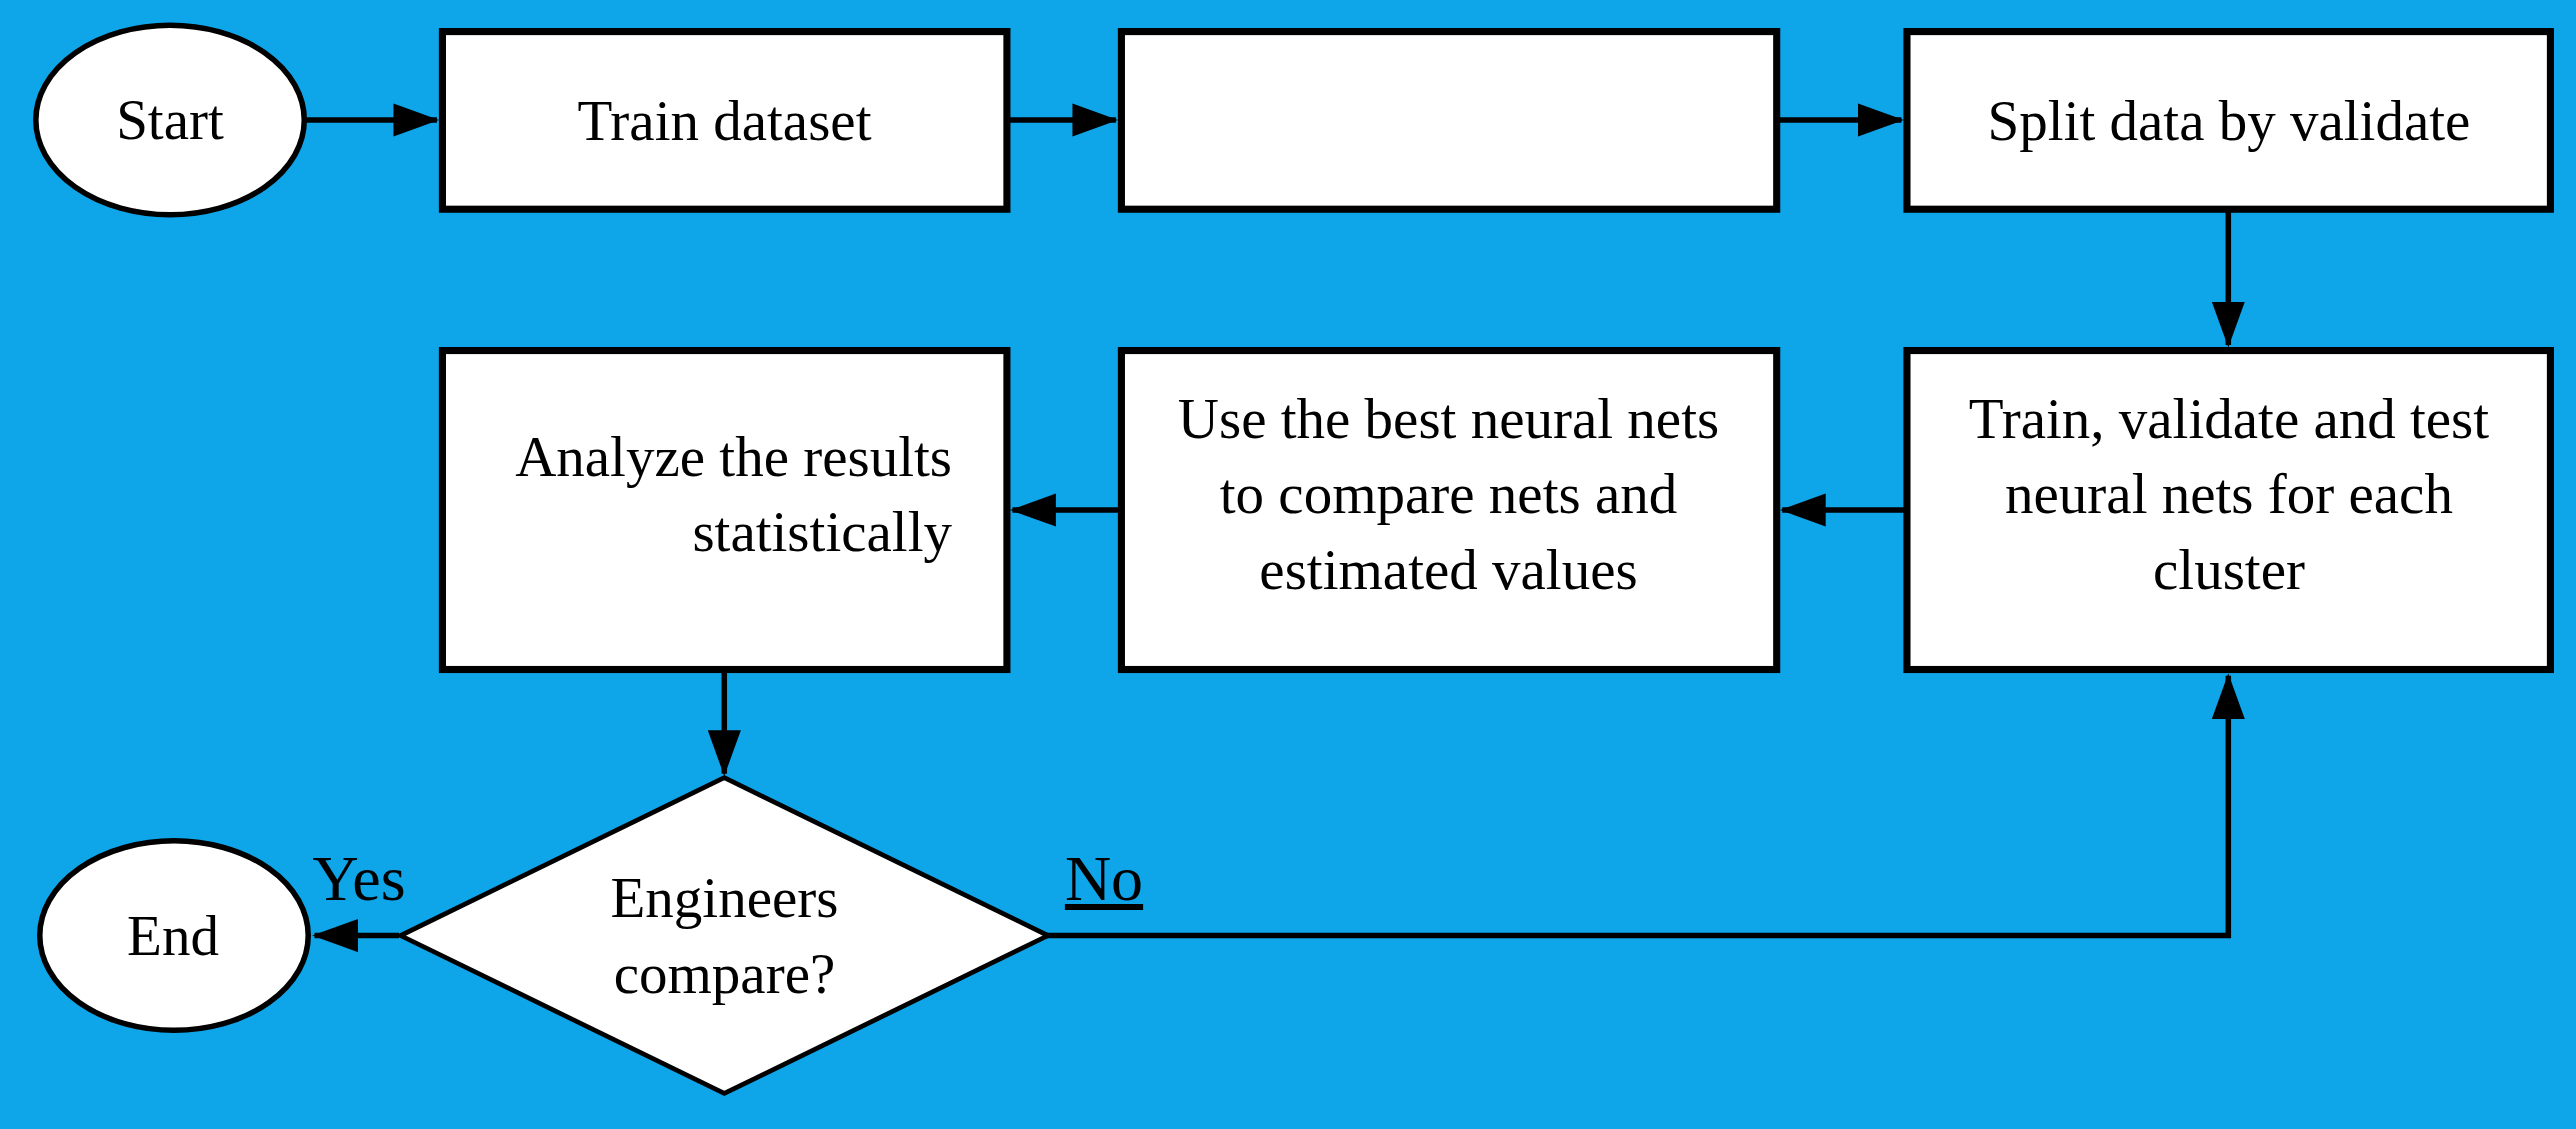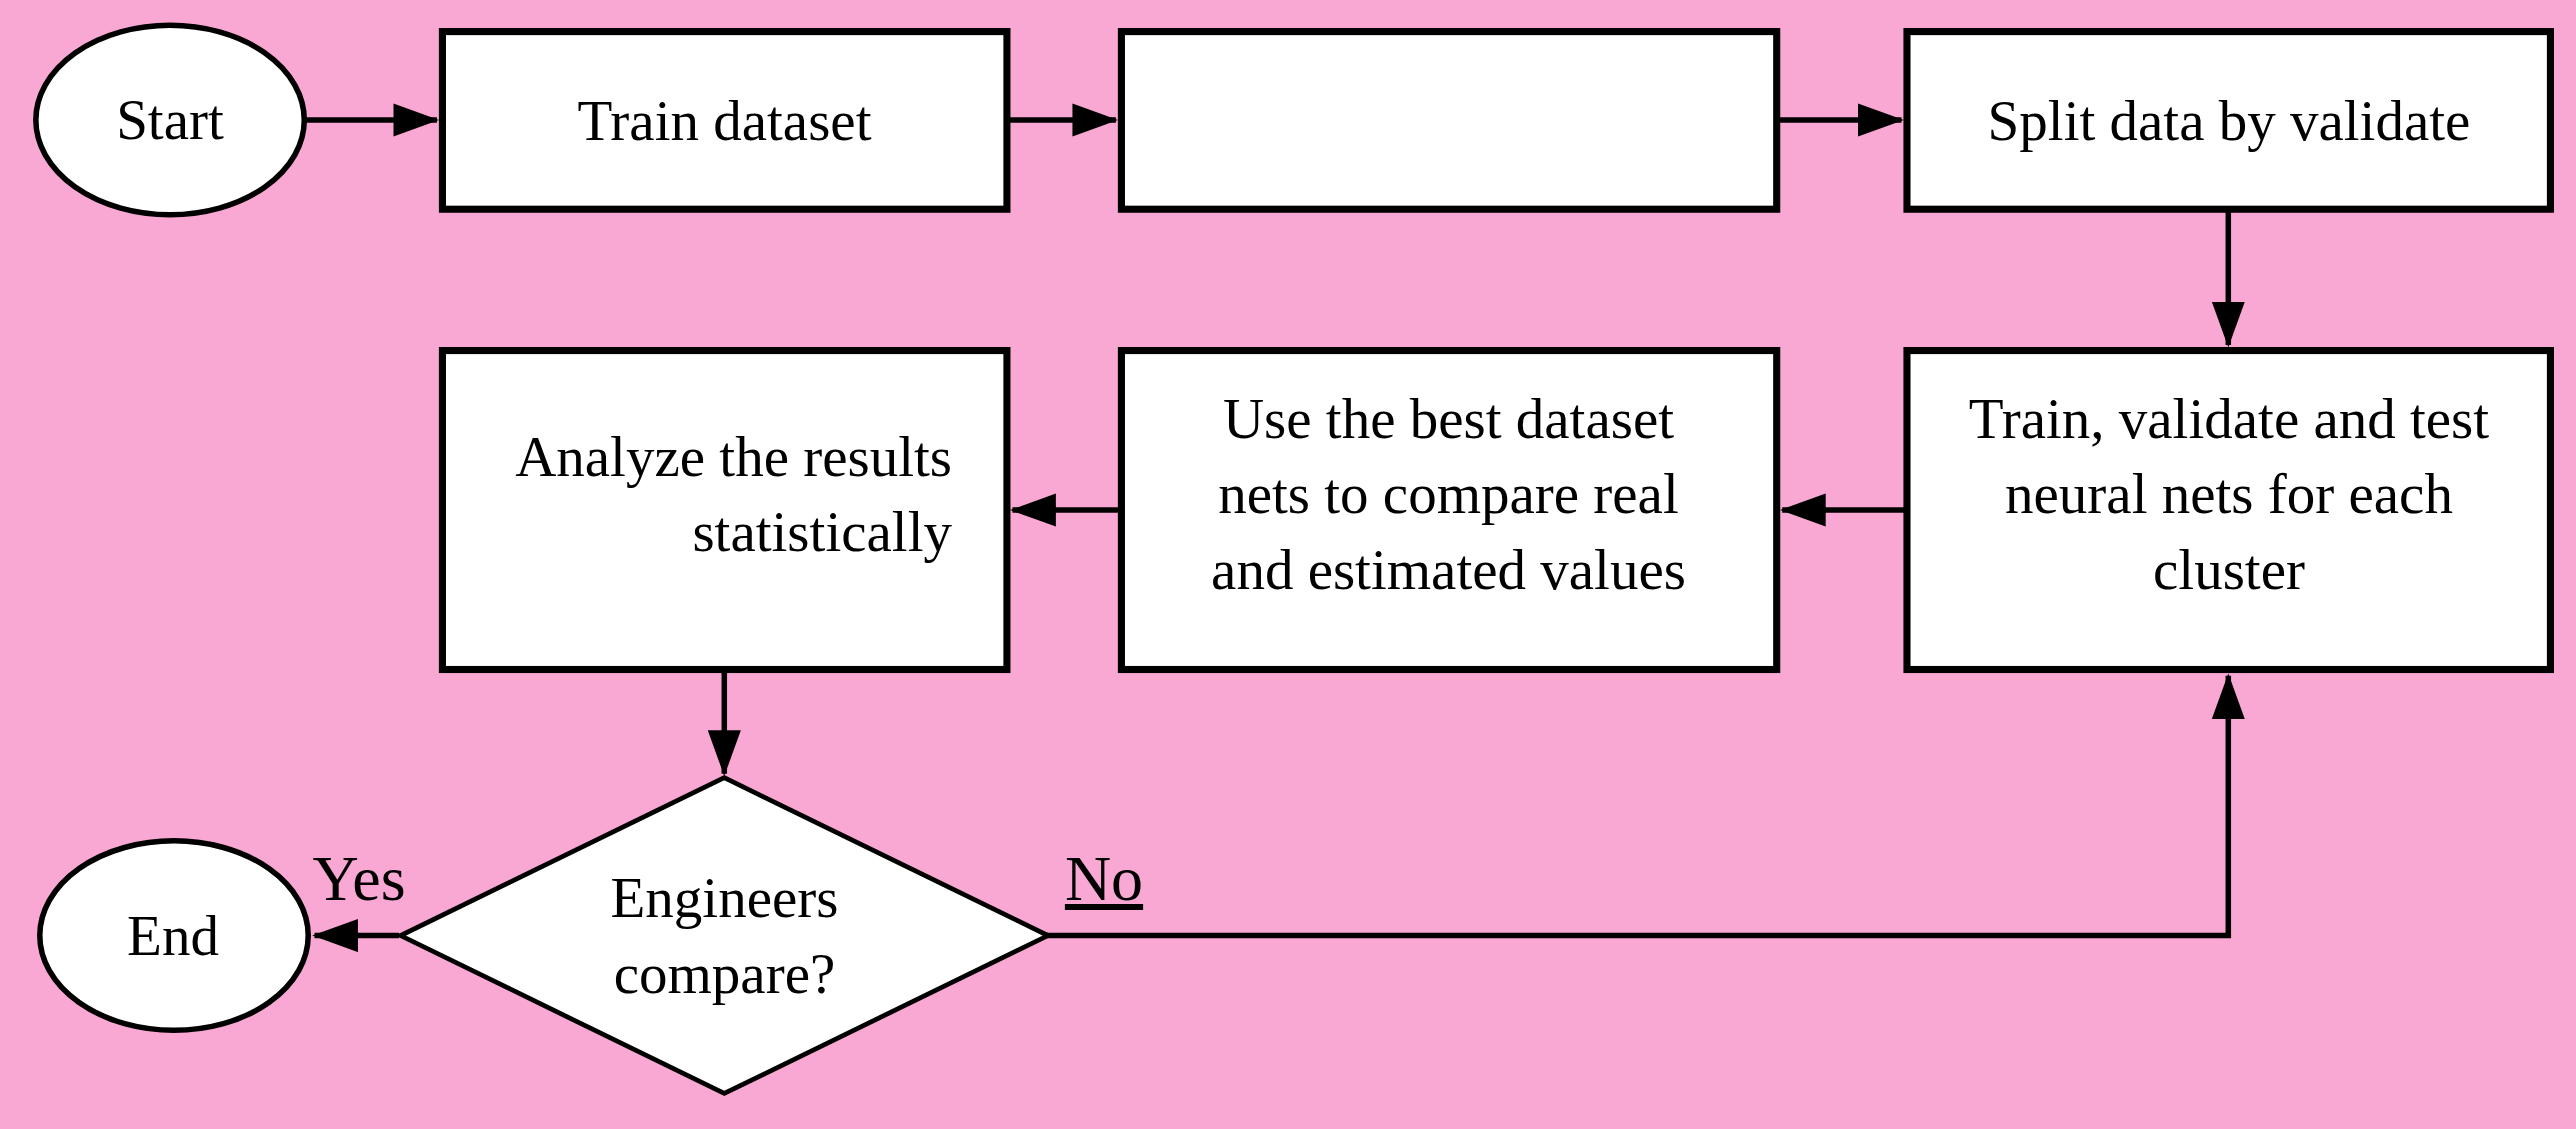--- a/index.html
+++ b/index.html
@@ -4,21 +4,21 @@
 <style>
   html, body {
     margin: 0;
     padding: 0;
     background: #ffffff;
   }
   .canvas {
     position: relative;
     width: 2576px;
     height: 1129px;
-    background: #f9a8d4;
+    background: #0ea5e9;
     font-family: "Liberation Serif", "DejaVu Serif", serif;
     color: #000000;
     overflow: hidden;
   }
   .canvas svg.wires {
     position: absolute;
     left: 0;
     top: 0;
   }
   .node-label {
@@ -82,21 +82,21 @@
 
   <div class="node-label" style="left:36px; top:25px; width:268px; height:190px;">Start</div>
 
   <div class="node-label" style="left:442px; top:32px; width:565px; height:178px;">Train dataset</div>
 
 
   <div class="node-label" style="left:1907px; top:32px; width:644px; height:178px;">Split data by validate</div>
 
   <div class="node-label tall" style="left:442px; top:351px; width:565px; height:319px; padding-left:55px; padding-right:55px;text-align:right;">Analyze the results statistically</div>
 
-  <div class="node-label tall" style="left:1121px; top:351px; width:655px; height:319px; padding-left:51px; padding-right:51px;">Use the best dataset nets to compare real and estimated values</div>
+  <div class="node-label tall" style="left:1121px; top:351px; width:655px; height:319px; padding-left:51px; padding-right:51px;">Use the best neural nets to compare nets and estimated values</div>
 
   <div class="node-label tall" style="left:1907px; top:351px; width:644px; height:319px; padding-left:39px; padding-right:39px;">Train, validate and test neural nets for each cluster</div>
 
   <div class="node-label" style="left:553px; top:817px; width:343px; height:237px;">Engineers compare?</div>
 
   <div class="node-label" style="left:39px; top:841px; width:268px; height:190px;">End</div>
 
   <div class="edge-label" style="left:296px; top:850px; width:126px; height:57px;">Yes</div>
 
   <div class="edge-label" style="left:1041px; top:850px; width:126px; height:57px;text-decoration:underline;">No</div>

